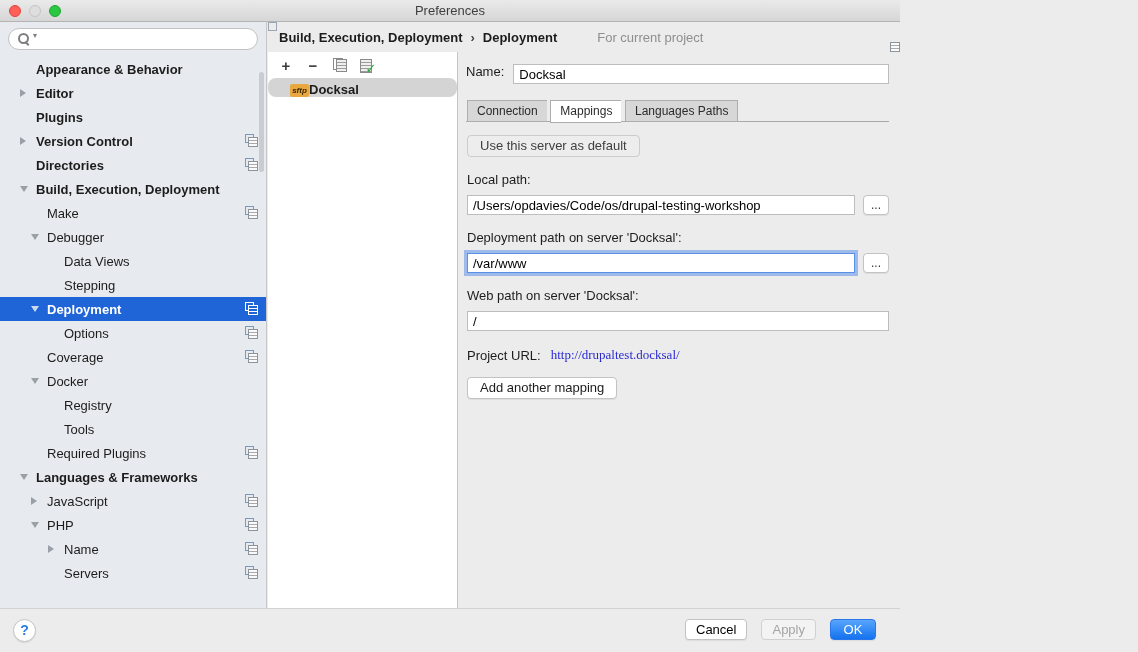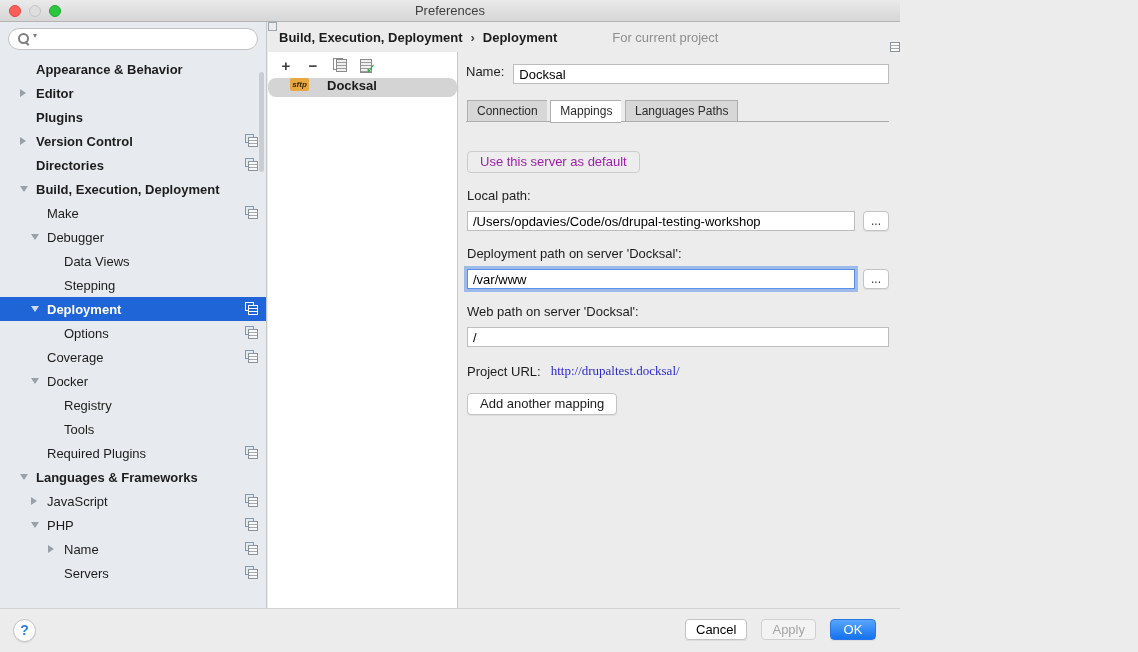--- a/index.html
+++ b/index.html
@@ -49,54 +49,54 @@
   .trow.sel{background:var(--selection-blue);color:#fff;}
   .trow.sel .tlabel{font-weight:bold;}
   .trow.sel .arr.d{border-top-color:#cdd9ee;}
   .trow.sel .scope::before{border-color:#fff;}
   .trow.sel .scope::after{border-color:#fff;background:repeating-linear-gradient(to bottom,var(--selection-blue) 0 2px,#ffffff 2px 3px);}
 
   
   .crumbbar{position:absolute;left:268px;right:0;top:22px;height:30px;background:var(--panel-gray);display:flex;align-items:center;padding-left:11px;}
   .crumb{font-weight:bold;}
   .crumb-sep{margin:0 8px;color:#444;font-weight:bold;}
-  .scopehint{display:flex;align-items:center;gap:20px;color:#8e8e8e;margin-left:22px;}
+  .scopehint{display:flex;align-items:center;gap:5px;color:#8e8e8e;margin-left:22px;}
   .scopehint .scope{position:static;margin-top:0;flex:0 0 13px;}
   .scopehint .scope::before{border-color:#9aa6b2;}
 
   
   .listpanel{position:absolute;left:268px;top:52px;width:190px;bottom:44px;background:#fff;border-right:1px solid #c6c6c6;}
   .ltoolbar{display:flex;align-items:center;gap:11px;height:26px;padding:0 0 0 10px;}
   .tbtn{display:flex;align-items:center;justify-content:center;width:16px;height:16px;color:#3c3c3c;font-size:15px;font-weight:bold;cursor:default;}
   .copy-icon{position:relative;width:14px;height:14px;}
   .copy-icon::before{content:"";position:absolute;left:0;top:0;width:8px;height:10px;border:1px solid #8a8a8a;background:#fff;}
   .copy-icon::after{content:"";position:absolute;right:0;bottom:0;width:9px;height:11px;border:1px solid #8a8a8a;
     background:repeating-linear-gradient(to bottom,#efefef 0 2px,#9c9c9c 2px 3px);}
   .check-icon{position:relative;width:15px;height:15px;}
   .check-icon::before{content:"";position:absolute;left:0;top:1px;width:10px;height:12px;border:1px solid #8a8a8a;
     background:repeating-linear-gradient(to bottom,#efefef 0 2px,#9c9c9c 2px 3px);}
   .check-icon::after{content:"✓";position:absolute;right:-2px;bottom:-3px;color:var(--check-green);font-size:13px;font-weight:bold;}
-  .srow{height:19px;display:flex;align-items:flex-start;gap:18px;padding-left:22px;background:#d4d4d4;font-weight:bold;border-radius:8px;}
+  .srow{height:19px;display:flex;align-items:flex-end;gap:0;padding-left:22px;background:#d4d4d4;font-weight:bold;border-radius:8px;}
   .sftp{width:19px;height:13px;background:var(--sftp-badge);border-radius:2px;color:#3d2b00;
     font-size:8px;font-weight:bold;font-style:italic;display:flex;align-items:center;justify-content:center;line-height:1;}
 
   
   .detail{position:absolute;left:459px;right:0;top:52px;bottom:44px;background:var(--panel-gray);padding:12px 11px 0 7px;}
   .namerow{display:flex;align-items:flex-start;gap:9px;margin-bottom:16px;}
   .field{height:20px;border:1px solid #bdbdbd;background:#fff;padding:0 5px;font-size:13px;font-family:inherit;outline:none;width:100%;}
   .namerow .field{flex:1;}
   .tabs{position:relative;border-bottom:1px solid #a9a9a9;padding-left:1px;height:22px;}
   .tab{display:inline-block;height:22px;line-height:21px;padding:0 9px;font-size:12px;
     background:#d7d7d7;border:1px solid #aeaeae;border-right:none;color:#2b2b2b;vertical-align:bottom;cursor:default;}
   .tab:last-child{border-right:1px solid #aeaeae;}
   .tab.active{background:#fff;height:23px;margin-bottom:-1px;}
   .pane{padding:13px 0 0 1px;}
   .btn{display:inline-block;height:22px;line-height:20px;padding:0 12px;background:#fff;border:1px solid #c3c3c3;border-radius:4px;
     font-size:13px;font-family:inherit;color:#1c1c1c;box-shadow:0 1px 1px rgba(0,0,0,0.07);cursor:default;}
-  .btn.disabled{background:#ededed;color:#a21caf;border-color:#cccccc;box-shadow:none;margin-top:16px;}
+  .btn.disabled{background:#ededed;color:#404040;border-color:#cccccc;box-shadow:none;}
   .fgroup{margin-top:15px;}
   .flabel{display:block;margin-bottom:8px;}
   .frow{display:flex;align-items:center;gap:8px;}
   .frow .field{flex:1;}
   .field.focused{border:1px solid #5a91e8;box-shadow:0 0 0 3px rgba(116,160,233,0.65);}
   .browse{width:26px;height:20px;background:#fff;border:1px solid #c3c3c3;border-radius:4px;font-size:12px;line-height:16px;color:#333;
     box-shadow:0 1px 1px rgba(0,0,0,0.07);cursor:default;}
   .urlrow{margin-top:16px;display:flex;align-items:center;gap:10px;}
   .link{color:var(--link-blue);text-decoration:none;font-family:Liberation Serif, serif;}
   .addrow{margin-top:14px;}

